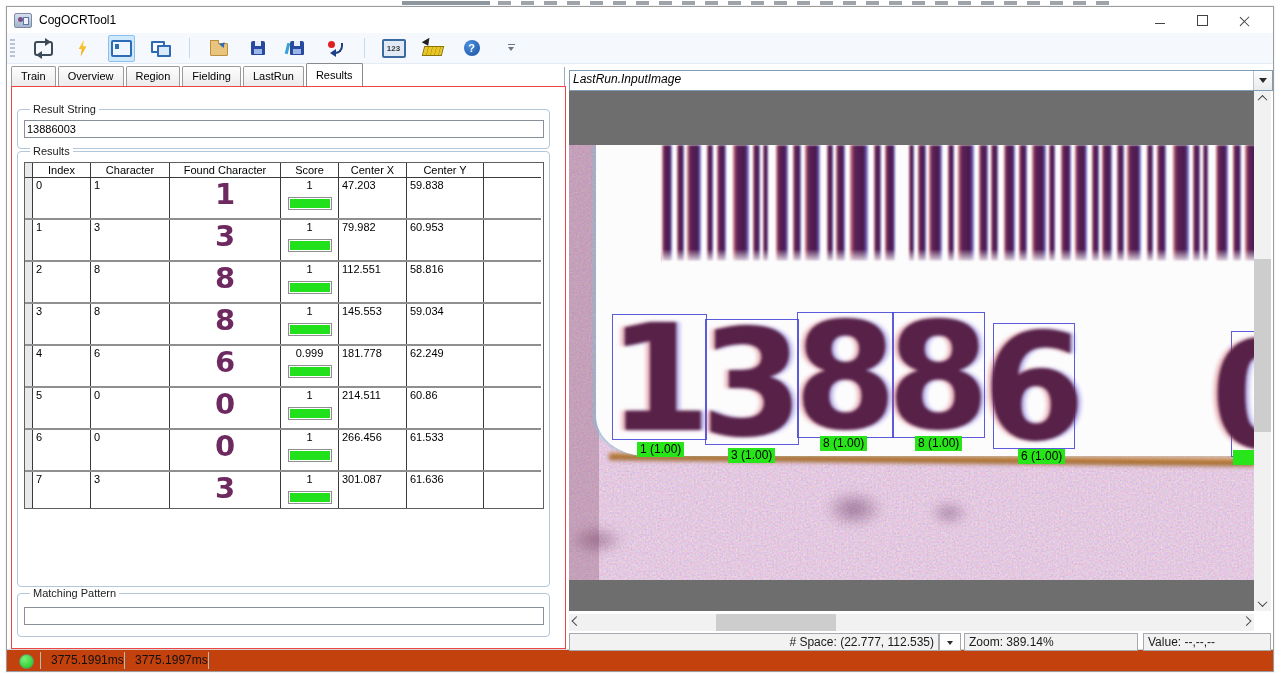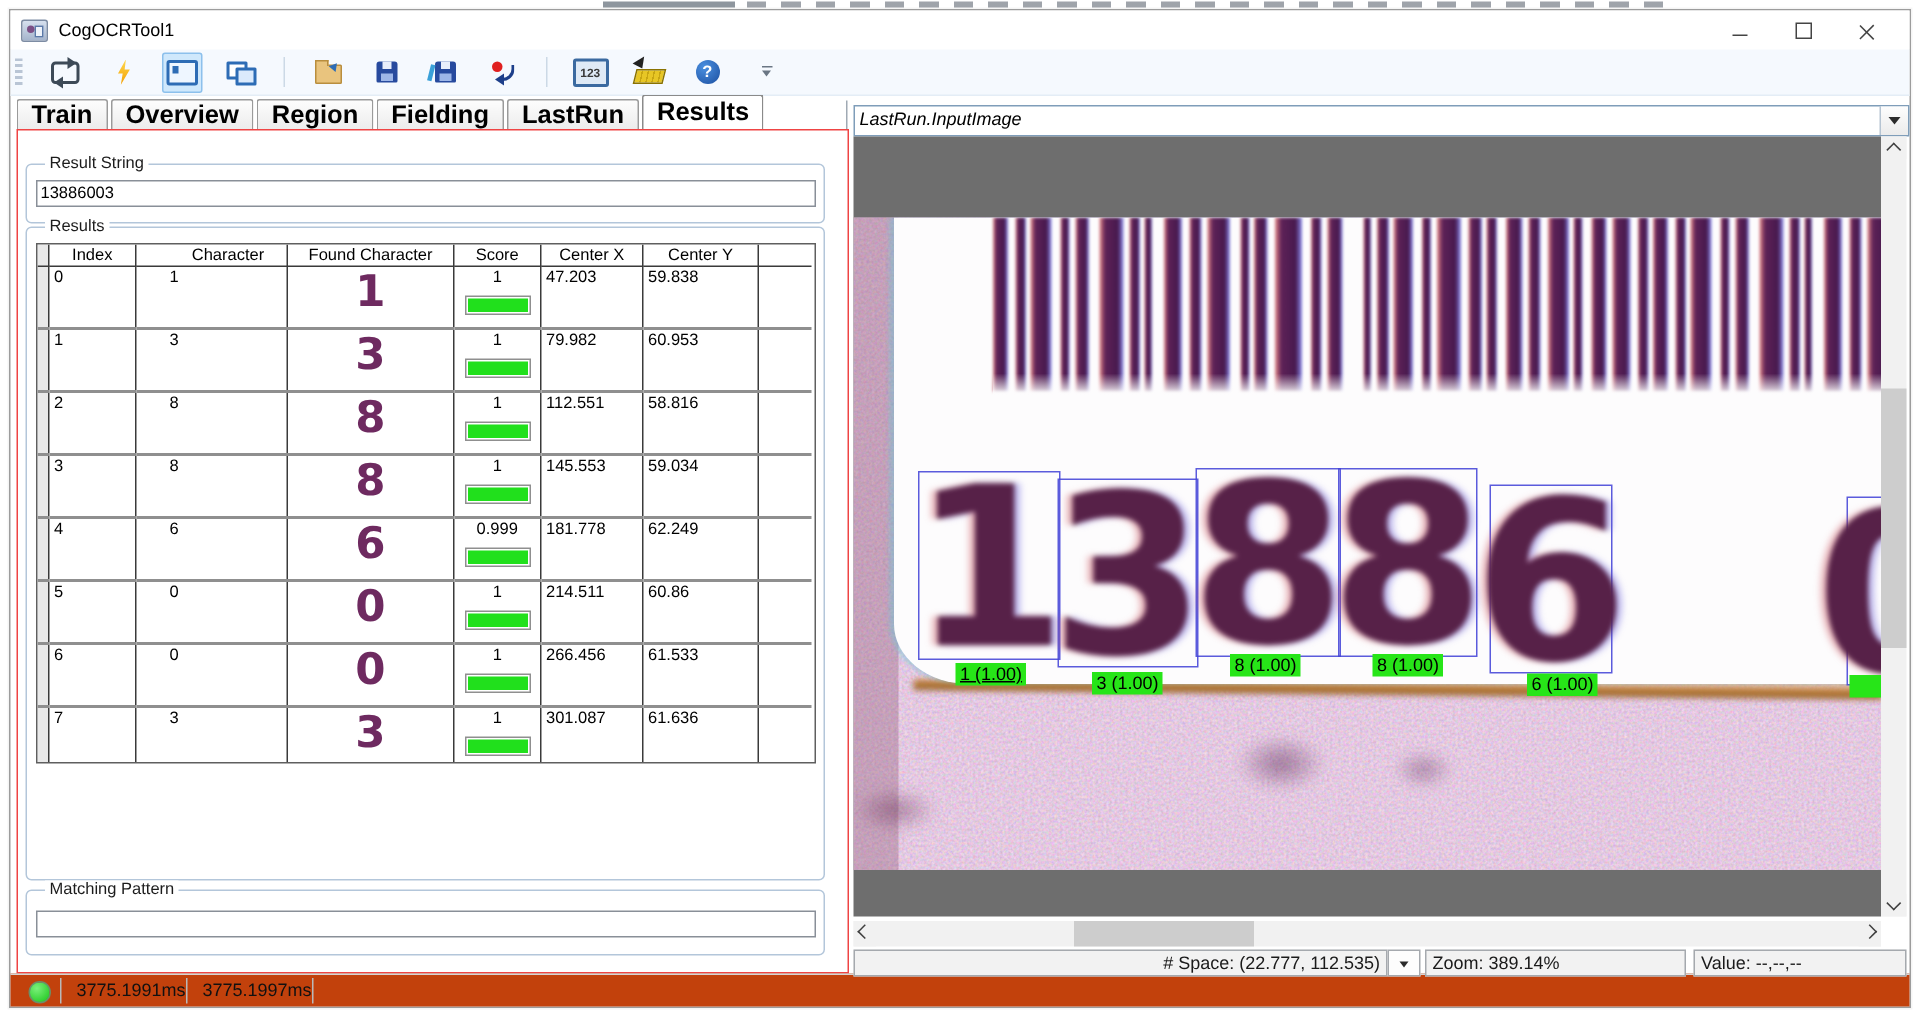--- a/index.html
+++ b/index.html
@@ -61,42 +61,42 @@
   .ic-ruler{width:18px;height:8px;background:repeating-linear-gradient(90deg,#e7c625 0 3px,#c7a512 3px 4px);
     border:1px solid #8a7200;transform:skewX(-14deg);position:relative;margin-top:6px;}
   .ic-ruler::before{content:"";position:absolute;left:-2px;top:-8px;border:4px solid transparent;border-top:7px solid #222;transform:rotate(-35deg);}
   .ic-help{width:16px;height:16px;border-radius:50%;background:radial-gradient(circle at 35% 30%,#4a90e0,#1c4fa0);
     color:#fff;font-weight:bold;font-size:11px;display:flex;align-items:center;justify-content:center;}
   .ic-overflow{width:9px;height:12px;position:relative;margin-left:2px;}
   .ic-overflow::before{content:"";position:absolute;left:1px;top:2px;width:7px;height:1px;background:#6a7684;}
   .ic-overflow::after{content:"";position:absolute;left:1px;top:5px;border:3.5px solid transparent;border-top:4px solid #6a7684;}
   
   .tabstrip{position:absolute;left:4px;top:57px;height:22px;display:flex;align-items:flex-end;}
-  .tab{height:19px;line-height:19px;padding:0 9px;font-size:17px;color:#000;background:linear-gradient(#fdfdfd,#ececec);
-    border:1px solid #9a9a9a;border-bottom:none;border-radius:2px 2px 0 0;margin-right:2px;font-weight:bold;}
+  .tab{height:19px;line-height:19px;padding:0 9px;font-size:11px;color:#000;background:linear-gradient(#fdfdfd,#ececec);
+    border:1px solid #9a9a9a;border-bottom:none;border-radius:2px 2px 0 0;margin-right:2px;}
   .tab.active{height:22px;line-height:22px;background:#fff;position:relative;z-index:3;border-color:#8a8a8a;}
   
   .tabpage{position:absolute;left:4px;top:79px;width:553px;height:561px;background:#fff;border:1px solid #ef4444;z-index:2;}
   .groupbox{position:absolute;border:1px solid #b3c6da;border-radius:4px;background:#fff;}
   .gb-label{position:absolute;top:-7px;left:12px;background:#fff;padding:0 3px;font-size:11px;color:#1c1c1c;}
   .gb-result{left:5px;top:22px;width:531px;height:38px;}
   .gb-results{left:5px;top:64px;width:531px;height:434px;}
   .gb-pattern{left:5px;top:506px;width:531px;height:42px;}
   .tbox{position:absolute;left:6px;width:514px;height:16px;border:1px solid #898f98;background:#fff;
     font-size:11px;font-family:"Liberation Sans",sans-serif;padding:0 2px;color:#000;}
   .gb-result .tbox{top:10px;} .gb-pattern .tbox{top:13px;}
   
   .rtable-wrap{position:absolute;left:6px;top:10px;width:518px;height:345px;border:1px solid #5f5f5f;overflow:hidden;background:#fff;}
   table.rtable{border-collapse:collapse;table-layout:fixed;width:516px;font-size:11px;color:#000;}
   .rtable th{font-weight:normal;height:14px;border-right:1px solid #3a3a3a;border-bottom:1px solid #3a3a3a;
     text-align:center;padding:0;background:#fff;overflow:hidden;white-space:nowrap;}
   .rtable td{border-right:1px solid #3a3a3a;border-bottom:2px solid #8f8f8f;vertical-align:top;
     padding:1px 3px;height:38px;overflow:hidden;white-space:nowrap;}
   .rtable .sel{width:7px;background:#e9e9e9;padding:0;border-right:1px solid #3a3a3a;}
-  .rtable .c-idx{width:57px;} .rtable .c-chr{width:78px;padding-left:22px;} .rtable .c-fnd{width:110px;text-align:center;}
+  .rtable .c-idx{width:57px;} .rtable .c-chr{width:78px;} .rtable .c-fnd{width:110px;text-align:center;}
   .rtable .c-sco{width:57px;text-align:center;} .rtable .c-cx{width:67px;} .rtable .c-cy{width:76px;}
   .rtable .c-fil{border-right:none;}
   .glyph{font-family:"DejaVu Sans",sans-serif;font-weight:bold;font-size:29px;line-height:30px;color:#6e2a60;
     filter:blur(.4px);display:inline-block;}
   .scorebar{width:40px;height:9px;border:1px solid #8f8f8f;background:#fff;margin:6px auto 0;padding:1px;}
   .scorebar .fill{width:100%;height:100%;background:#21e01c;}
   
   .splitter{position:absolute;left:557px;top:60px;width:1px;height:580px;background:#a0aab4;}
   
   .combo{position:absolute;left:562px;top:63px;width:702px;height:19px;border:1px solid #7f9db9;background:#fff;display:flex;}
@@ -132,21 +132,21 @@
   .sb-btn{position:absolute;display:flex;align-items:center;justify-content:center;background:#f1f1f1;}
   .vscroll .sb-btn{width:17px;height:15px;} .hscroll .sb-btn{width:15px;height:17px;}
   .sb-up{top:0;} .sb-down{bottom:0;} .sb-left{left:0;} .sb-right{right:0;}
   .chev{width:6px;height:6px;border-left:1.6px solid #3f3f3f;border-top:1.6px solid #3f3f3f;}
   .chev.up{transform:rotate(45deg) translate(1px,1px);} .chev.down{transform:rotate(225deg) translate(1px,1px);}
   .chev.left{transform:rotate(-45deg) translate(1px,-1px);} .chev.right{transform:rotate(135deg) translate(-1px,1px);}
   .vthumb{position:absolute;left:0;top:168px;width:17px;height:173px;background:#cdcdcd;}
   .hthumb{position:absolute;left:147px;top:0;width:120px;height:17px;background:#cdcdcd;}
   
   .imgstatus{position:absolute;left:562px;top:626px;width:702px;height:18px;display:flex;z-index:4;font-size:12px;color:#1a1a1a;}
-  .istat-cell{border:1px solid #a5a9ae;background:#f2f2f2;height:16px;line-height:16px;overflow:hidden;white-space:nowrap;}
+  .istat-cell{border:1px solid #a5a9ae;background:#f2f2f2;height:16px;line-height:16px;overflow:hidden;white-space:nowrap;padding-left:14px;}
   .istat-space{width:350px;text-align:right;padding-right:4px;}
   .istat-dd{width:20px;border:1px solid #a5a9ae;background:#fdfdfd;display:flex;align-items:center;justify-content:center;}
   .istat-dd .tri-down{border-width:3.5px;border-top-width:4.5px;margin-top:4px;}
   .istat-zoom{width:168px;margin-left:3px;padding-left:4px;}
   .istat-value{flex:1;margin-left:5px;padding-left:4px;}
   
   .statusbar{position:absolute;left:0;right:0;top:642px;height:21px;background:#c2410c;border-top:1px solid #d5d5d5;z-index:3;}
   .led{position:absolute;left:12px;top:4px;width:13px;height:13px;border-radius:50%;
     background:radial-gradient(circle at 35% 30%,#7bf07b,#17c417);border:1px solid #6a8f6a;}
   .ssep{position:absolute;top:2px;width:1px;height:17px;background:#b9b9b9;}
@@ -436,21 +436,21 @@
           <i style="left: 541px; width: 5px;"></i>
           <i style="left: 554px; width: 12px;"></i>
           <i style="left: 571px; width: 8px;"></i>
           <i style="left: 583px; width: 15px;"></i>
         </div>
       <div class="barcode-fade"></div>
 
     <div class="ocr-box" style="left: 43px; top: 169px; width: 93px; height: 124px;">
           <div class="ocr-glyph">1</div>
         </div>
-        <div class="ocr-label" style="left: 68px; top: 297px; text-decoration: underline;">1 (1.00)</div>
+        <div class="ocr-label" style="left: 68px; top: 297px;">1 (1.00)</div>
         <div class="ocr-box" style="left: 136px; top: 174px; width: 92px; height: 124px;">
           <div class="ocr-glyph">3</div>
         </div>
         <div class="ocr-label" style="left: 159px; top: 303px;">3 (1.00)</div>
         <div class="ocr-box" style="left: 228px; top: 167px; width: 95px; height: 124px;">
           <div class="ocr-glyph">8</div>
         </div>
         <div class="ocr-label" style="left: 251px; top: 291px;">8 (1.00)</div>
         <div class="ocr-box" style="left: 323px; top: 167px; width: 91px; height: 124px;">
           <div class="ocr-glyph">8</div>

